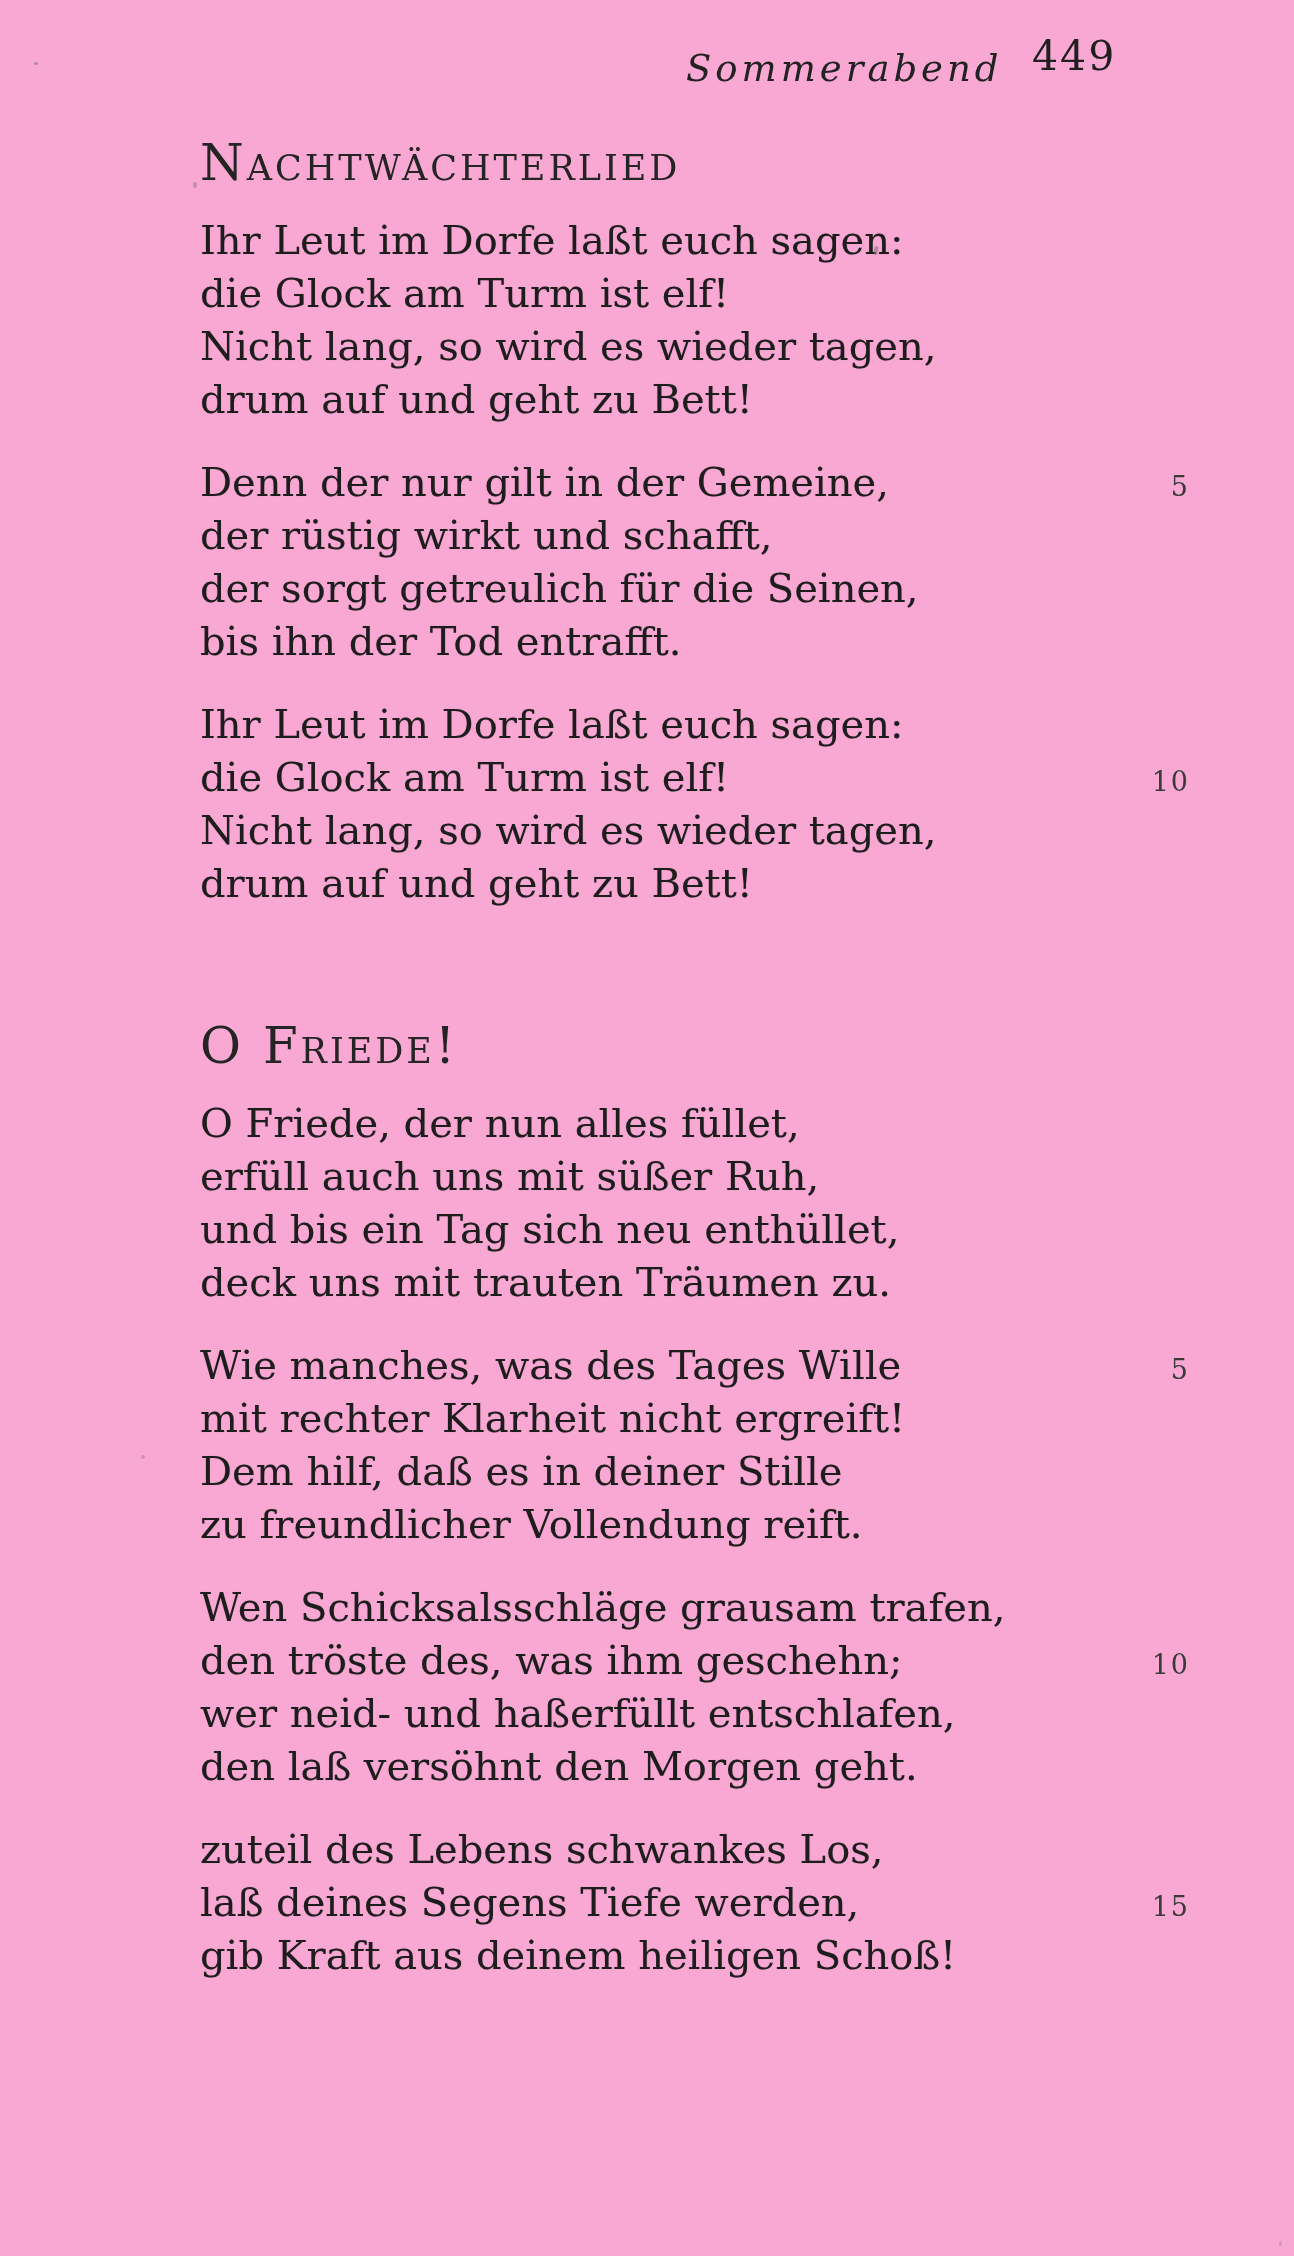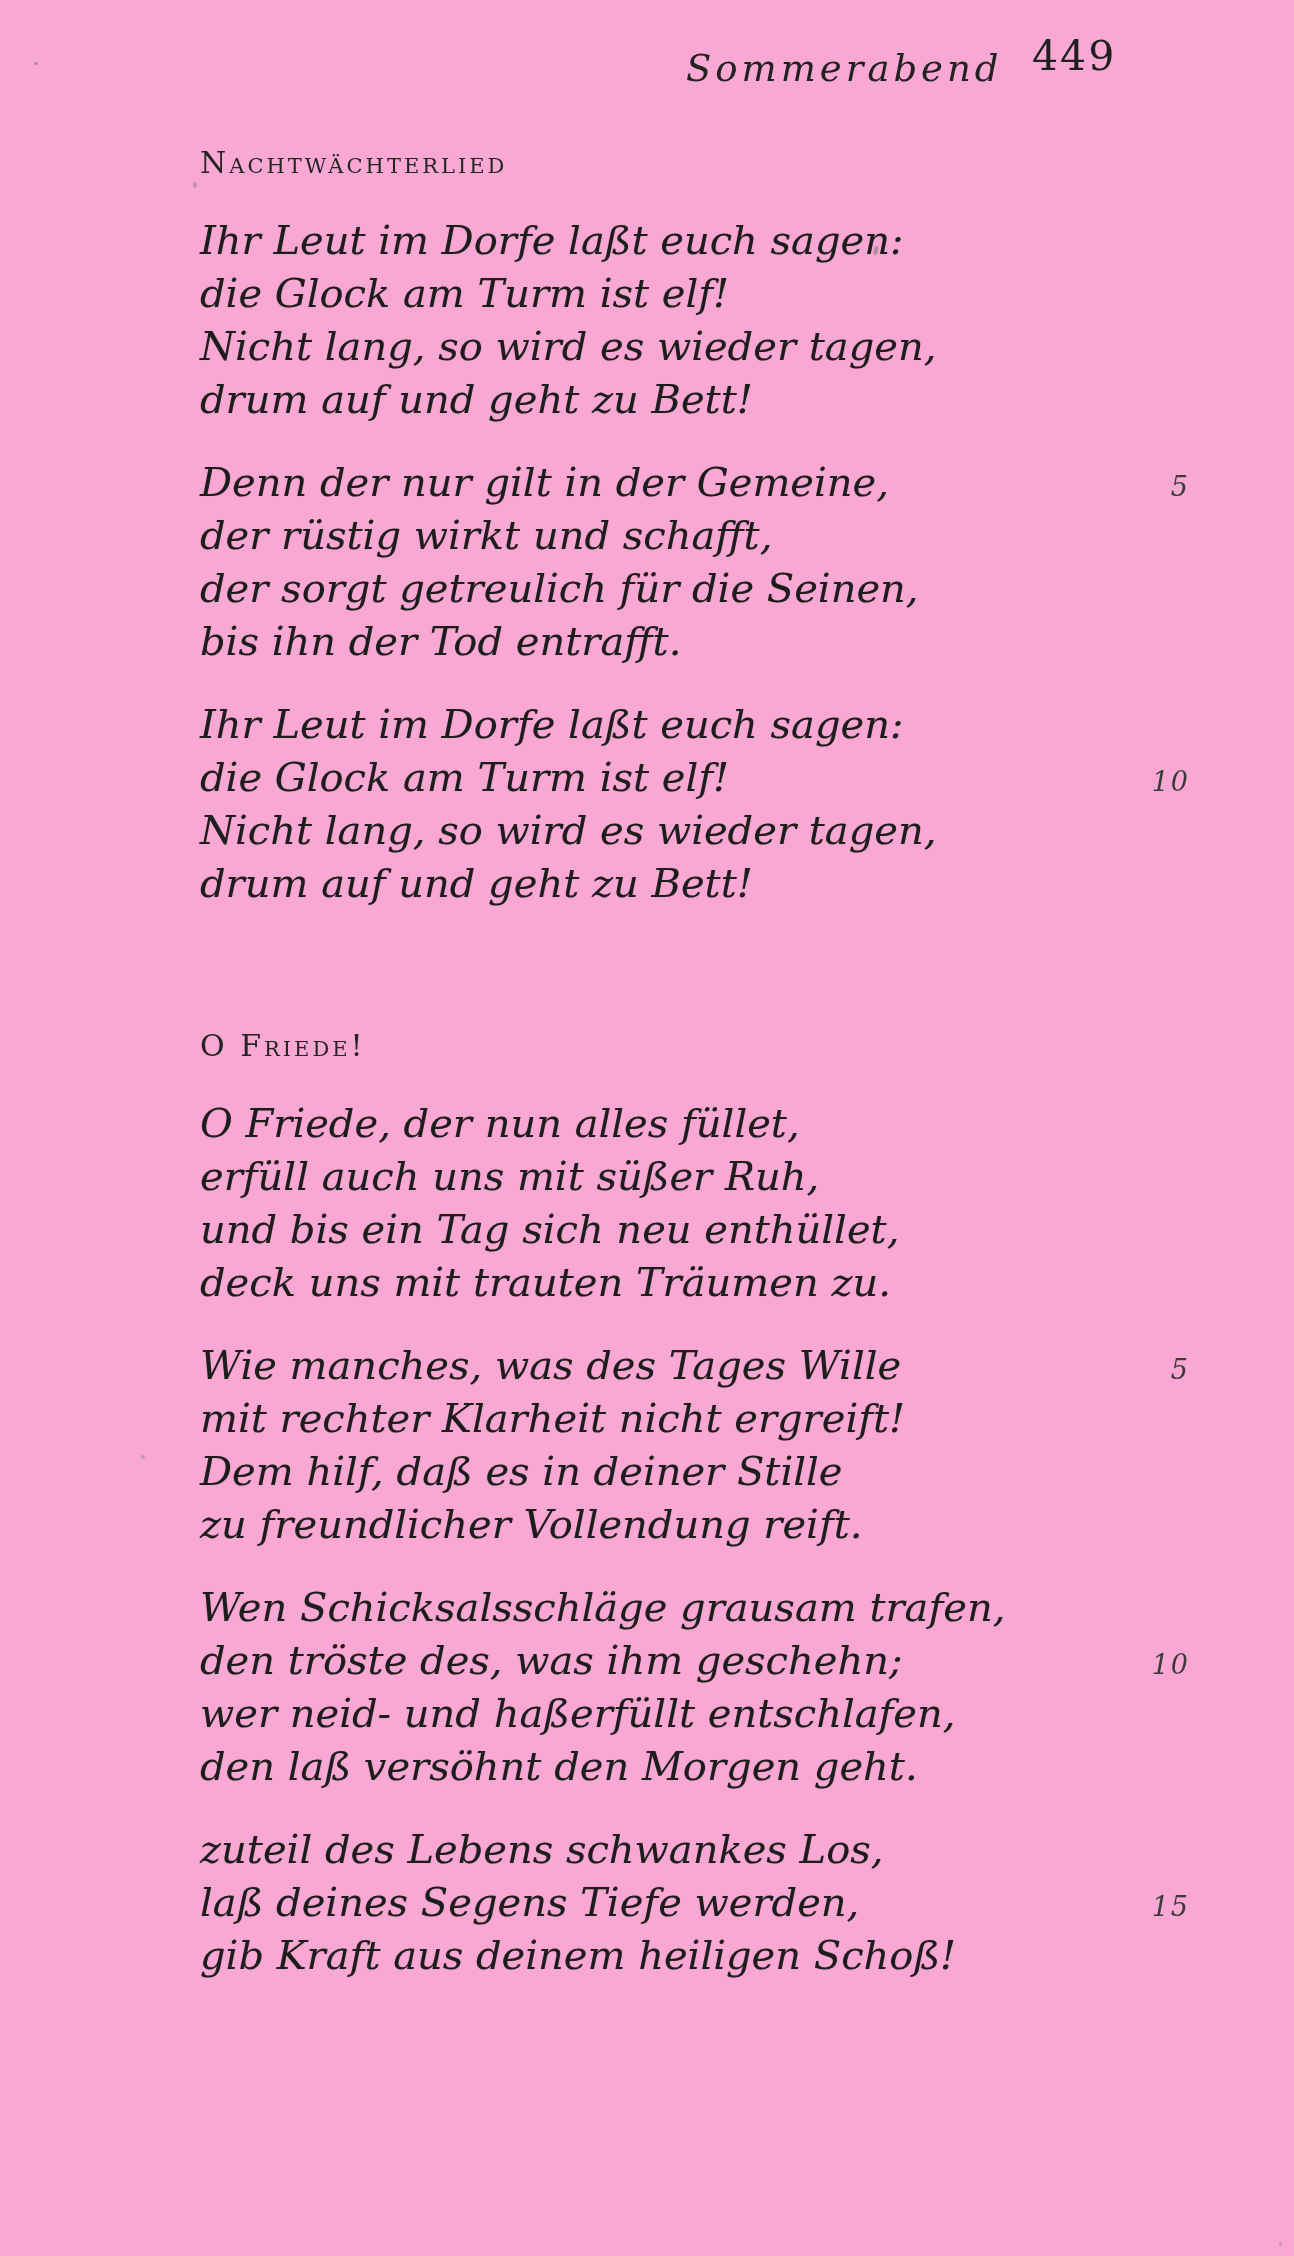--- a/index.html
+++ b/index.html
@@ -42,29 +42,28 @@
     position: absolute;
     left: 200px;
     width: 990px;
   }
   .poem-1 { top: 140px; }
   .poem-2 { top: 1023px; }
   .poem-title {
     margin: 0 0 28px 0;
     font-weight: normal;
     font-variant: small-caps;
-    font-size: 30px;
+    font-size: 50px;
     line-height: 46px;
     letter-spacing: 3px;
     color: #242424;
     white-space: nowrap;
   }
   .stanza {
     margin: 0 0 30px 0;
-    font-style: italic;
   }
   .stanza:last-child { margin-bottom: 0; }
   .poem-line {
     display: flex;
     justify-content: space-between;
     align-items: baseline;
     height: 53px;
     line-height: 53px;
     white-space: nowrap;
   }

